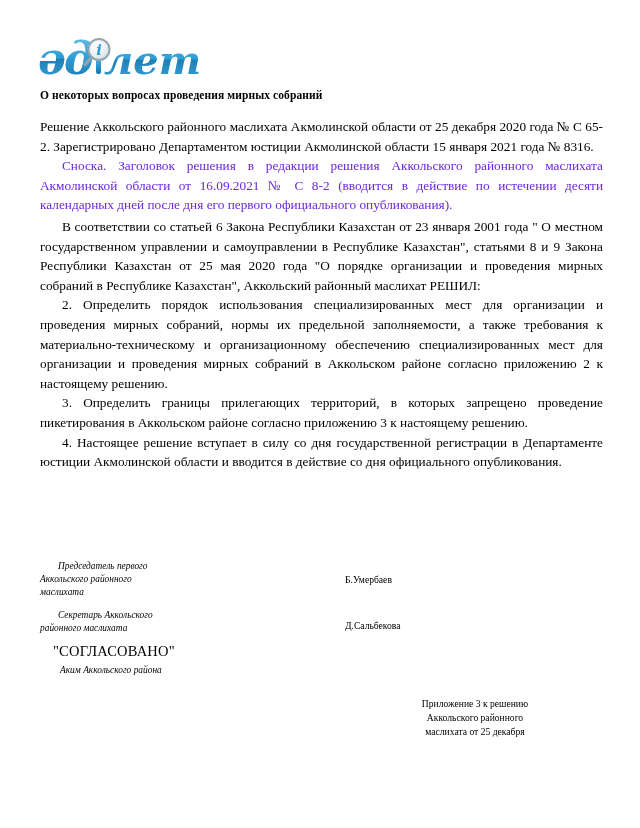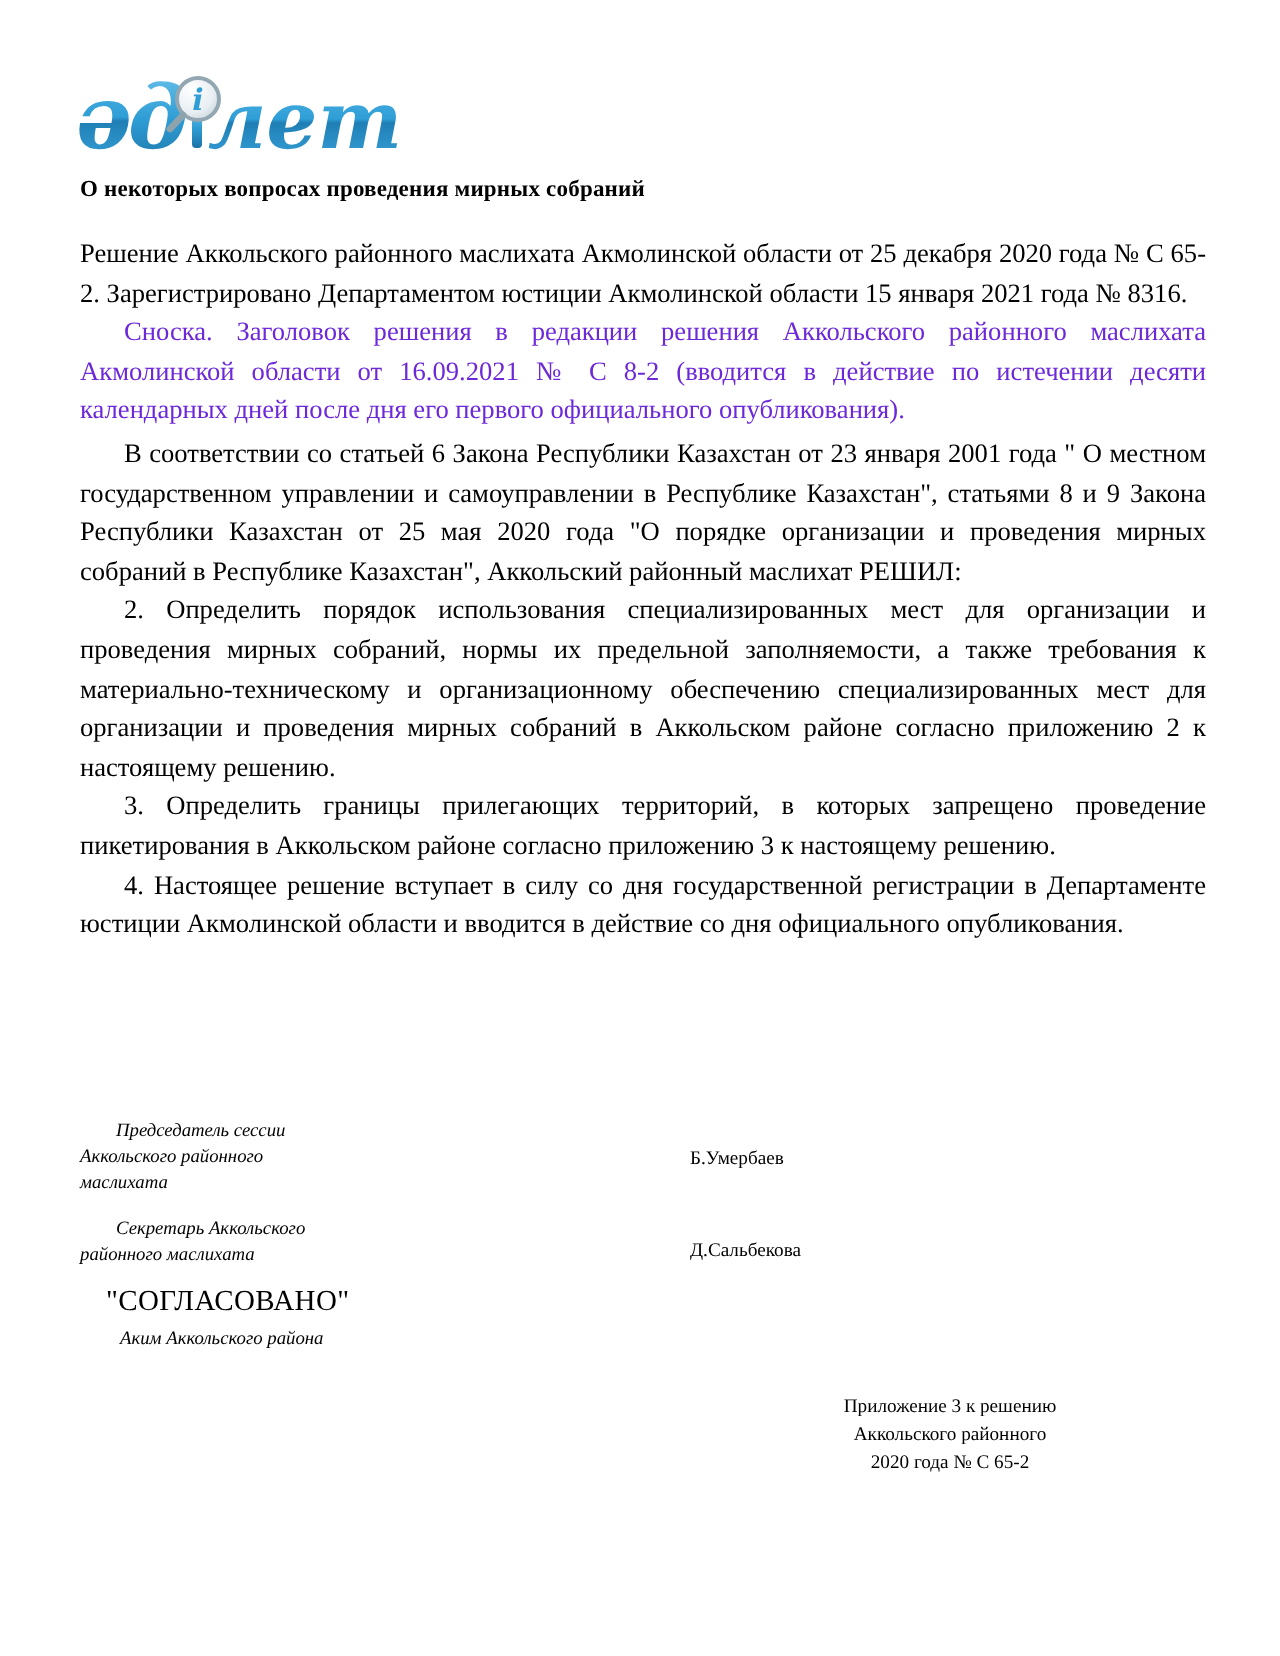--- a/index.html
+++ b/index.html
@@ -189,21 +189,21 @@
 
     <p class="para">3. Определить границы прилегающих территорий, в которых запрещено проведение пикетирования в Аккольском районе согласно приложению 3 к настоящему решению.</p>
 
     <p class="para">4. Настоящее решение вступает в силу со дня государственной регистрации в Департаменте юстиции Акмолинской области и вводится в действие со дня официального опубликования.</p>
   </div>
 
   <div class="sig-block">
 
     <div class="sig-row">
       <div class="sig-left">
-        <div class="l1">Председатель сессии</div>
+        <div class="l1">Председатель первого</div>
         <div>Аккольского районного</div>
         <div>маслихата</div>
       </div>
       <div class="sig-name" style="top:13px;">Б.Умербаев</div>
     </div>
 
     <div class="gap-sm"></div>
 
     <div class="sig-row">
       <div class="sig-left">
@@ -214,16 +214,16 @@
     </div>
   </div>
 
   <div class="soglasovano">"СОГЛАСОВАНО"</div>
 
   <div class="akim">Аким Аккольского района</div>
 
   <div class="appendix">
     <div>Приложение 3 к решению</div>
     <div>Аккольского районного</div>
-    <div>2020 года № С 65-2</div>
+    <div>маслихата от 25 декабря</div>
   </div>
 
 </div>
 
 </body></html>

